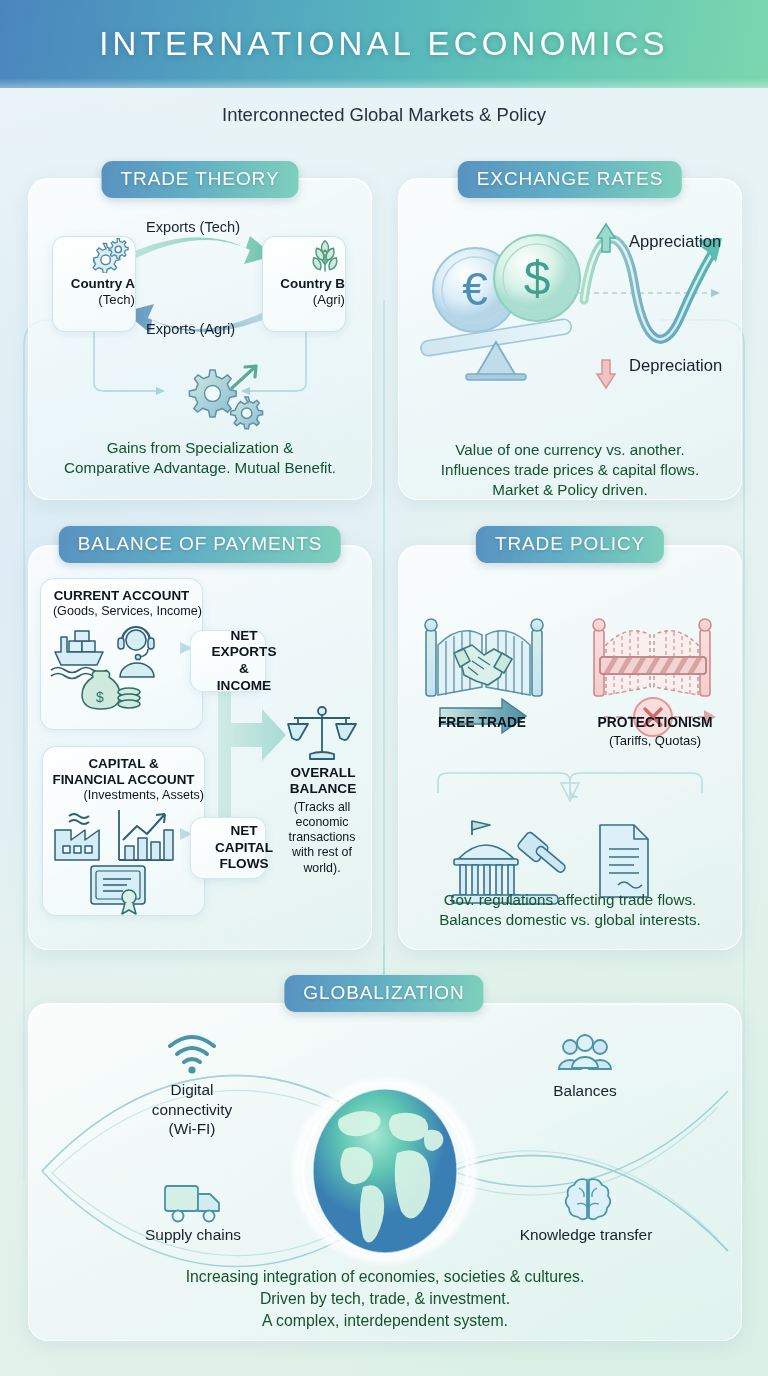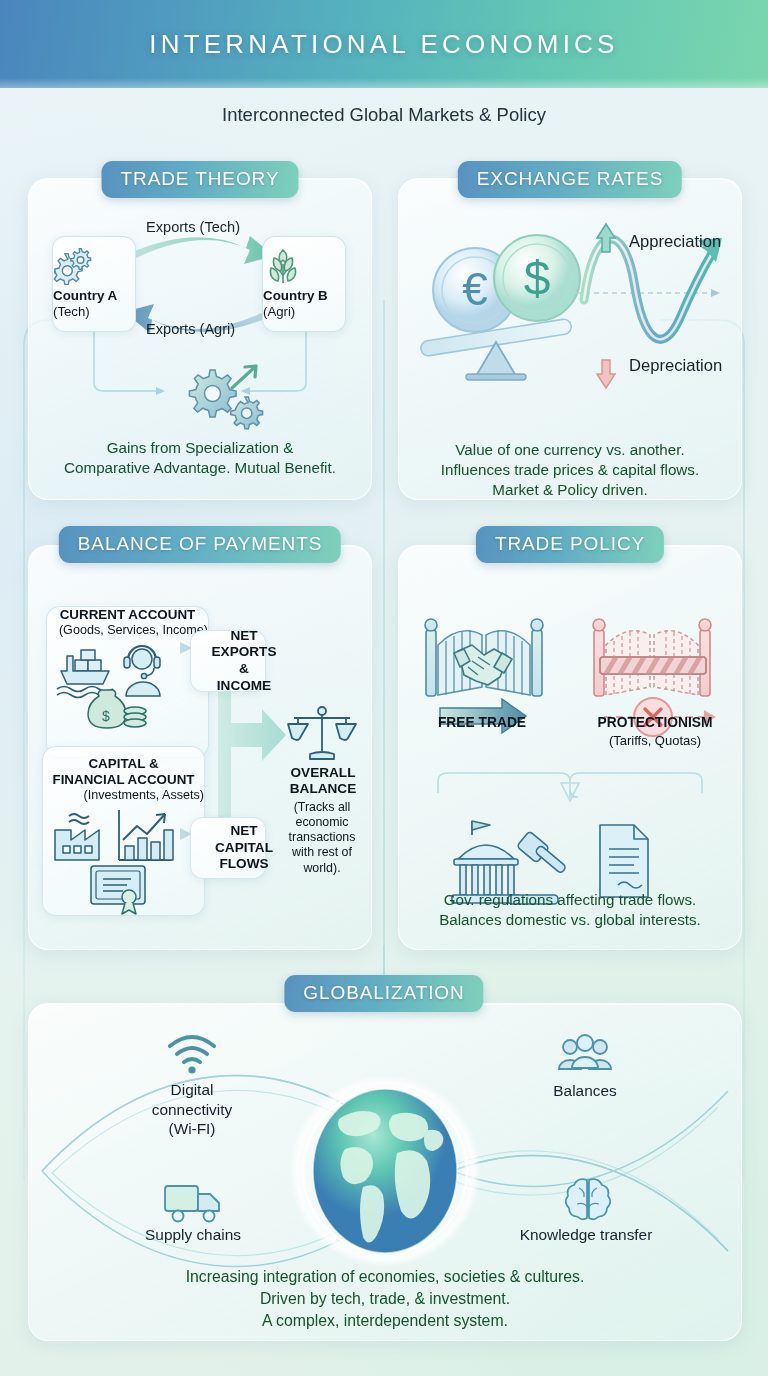--- a/index.html
+++ b/index.html
@@ -21,21 +21,21 @@
     position: absolute; left: 0; top: 0; width: 768px; height: 88px;
     background: linear-gradient(100deg, #4a86bd 0%, #4f9bbf 22%, #56b4bd 48%, #64c8b4 72%, #7bd6ae 100%);
     display: flex; align-items: center; justify-content: center;
     overflow: hidden;
   }
   .masthead::after {
     content:""; position:absolute; left:0; right:0; bottom:0; height:10px;
     background: linear-gradient(to top, rgba(255,255,255,.35), rgba(255,255,255,0));
   }
   .masthead-title {
-    font-size: 26px; letter-spacing: 4.2px; color: #ffffff; font-weight: 400;
+    font-size: 33px; letter-spacing: 4.2px; color: #ffffff; font-weight: 400;
     text-shadow: 0 1px 6px rgba(30,70,100,.35);
     white-space: nowrap;
   }
   .subtitle {
     position: absolute; left:0; top: 104px; width: 768px; text-align: center;
     font-size: 18.5px; color: #23323c; font-weight: 400;
   }
 
   
   .deco { position: absolute; inset: 0; width: 768px; height: 1376px; pointer-events:none; }
@@ -65,22 +65,22 @@
     font-size: 15.2px; line-height: 1.32;
   }
 
   
   .country-box {
     position: absolute; width: 84px; height: 96px;
     background: linear-gradient(160deg,#ffffff 0%, #f2fafb 100%);
     border: 1px solid rgba(200,228,234,.9);
     border-radius: 13px;
     box-shadow: 0 2px 8px rgba(100,150,170,.14);
-    display:flex; flex-direction:column; align-items:flex-start; justify-content:flex-end;
-    padding-bottom: 12px;
+    display:flex; flex-direction:column; align-items:flex-end; justify-content:flex-end;
+    padding-bottom: 24px;
   }
   .country-name { font-size: 13.4px; font-weight: bold; color:#101820; line-height:1.15; }
   .country-sub { font-size: 13.2px; color:#101820; line-height:1.15; }
   .flow-label { position:absolute; font-size: 14.6px; color:#17232c; white-space:nowrap; }
 
   
   .sub-card {
     position: absolute;
     background: linear-gradient(155deg, rgba(255,255,255,.88) 0%, rgba(240,250,251,.7) 100%);
     border: 1px solid rgba(205,230,236,.95);
@@ -261,21 +261,21 @@
 
 <div class="caption" style="left:410px; top:440px; width:320px;">
   <div>Value of one currency vs. another.</div>
   <div>Influences trade prices &amp; capital flows.</div>
   <div>Market &amp; Policy driven.</div>
 </div>
 
 <div class="panel" style="left:28px; top:545px; width:344px; height:405px;"></div>
 <div class="pill" style="left:200px; top:526px;">BALANCE OF PAYMENTS</div>
 
-<div class="sub-card" style="left:46px; top:578px; width:163px; height:152px; margin-top:28px;">
+<div class="sub-card" style="left:40px; top:578px; width:163px; height:152px; padding-top:9px;">
   <div class="sub-title">CURRENT ACCOUNT</div>
   <div class="sub-sub">(Goods, Services, Income)</div>
   <svg width="163" height="100" viewBox="0 0 163 100" style="margin-top:2px;">
     <g fill="#cfe7f0" stroke="#2f5f74" stroke-width="1.5" stroke-linejoin="round">
 
       <g transform="translate(8,6)">
         <rect x="20" y="14" width="13" height="11" fill="#ddf0f7"></rect>
         <rect x="33" y="14" width="13" height="11" fill="#ddf0f7"></rect>
         <rect x="26" y="4" width="14" height="10" fill="#ddf0f7"></rect>
         <path d="M6 25 L12 25 L12 10 L18 10 L18 25 L54 25 L48 38 L12 38 Z" fill="#d6edf5"></path>

